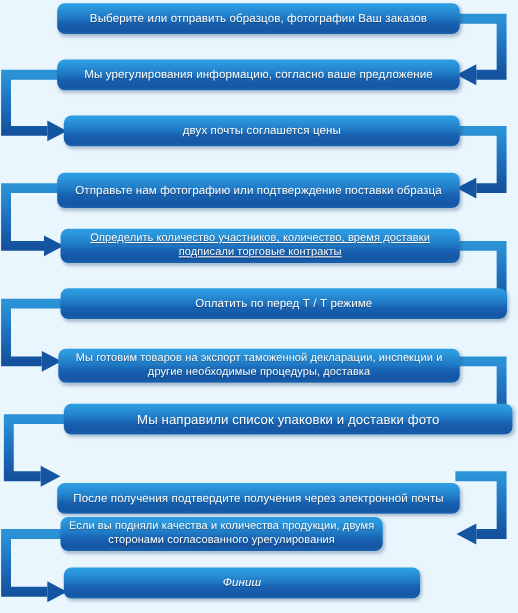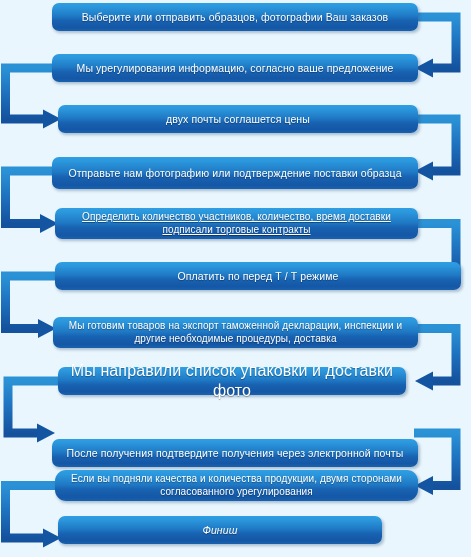--- a/index.html
+++ b/index.html
@@ -130,27 +130,27 @@
       </div>
       <div class="node" style="left: 55px; top: 208px; width: 363px; height: 31px; font-size: 10px; text-decoration: underline;">
         <span class="node-label">Определить количество участников, количество, время доставки подписали торговые контракты</span>
       </div>
       <div class="node" style="left: 55px; top: 262px; width: 406px; height: 28px; font-size: 10.5px;">
         <span class="node-label">Оплатить по перед Т / Т режиме</span>
       </div>
       <div class="node" style="left: 53px; top: 317px; width: 365px; height: 31px; font-size: 10px;">
         <span class="node-label">Мы готовим товаров на экспорт таможенной декларации, инспекции и другие необходимые процедуры, доставка</span>
       </div>
-      <div class="node" style="left: 58px; top: 367px; width: 348px; height: 28px; font-size: 16px;">
+      <div class="node" style="left: 58px; top: 367px; width: 408px; height: 28px; font-size: 12px;">
         <span class="node-label">Мы направили список упаковки и доставки фото</span>
       </div>
       <div class="node" style="left: 52px; top: 439px; width: 366px; height: 28px; font-size: 10.5px;">
         <span class="node-label">После получения подтвердите получения через электронной почты</span>
       </div>
-      <div class="node" style="left: 55px; top: 470px; width: 363px; height: 31px; font-size: 10px; border-radius: 11px;">
+      <div class="node" style="left: 55px; top: 470px; width: 293px; height: 31px; font-size: 10px;">
         <span class="node-label">Если вы подняли качества и количества продукции, двумя сторонами согласованного урегулирования</span>
       </div>
       <div class="node" style="left: 58px; top: 516px; width: 324px; height: 28px; font-size: 10.5px; font-style: italic;">
         <span class="node-label">Финиш</span>
       </div>
     </div>
 
 </div>
 
 </body></html>

